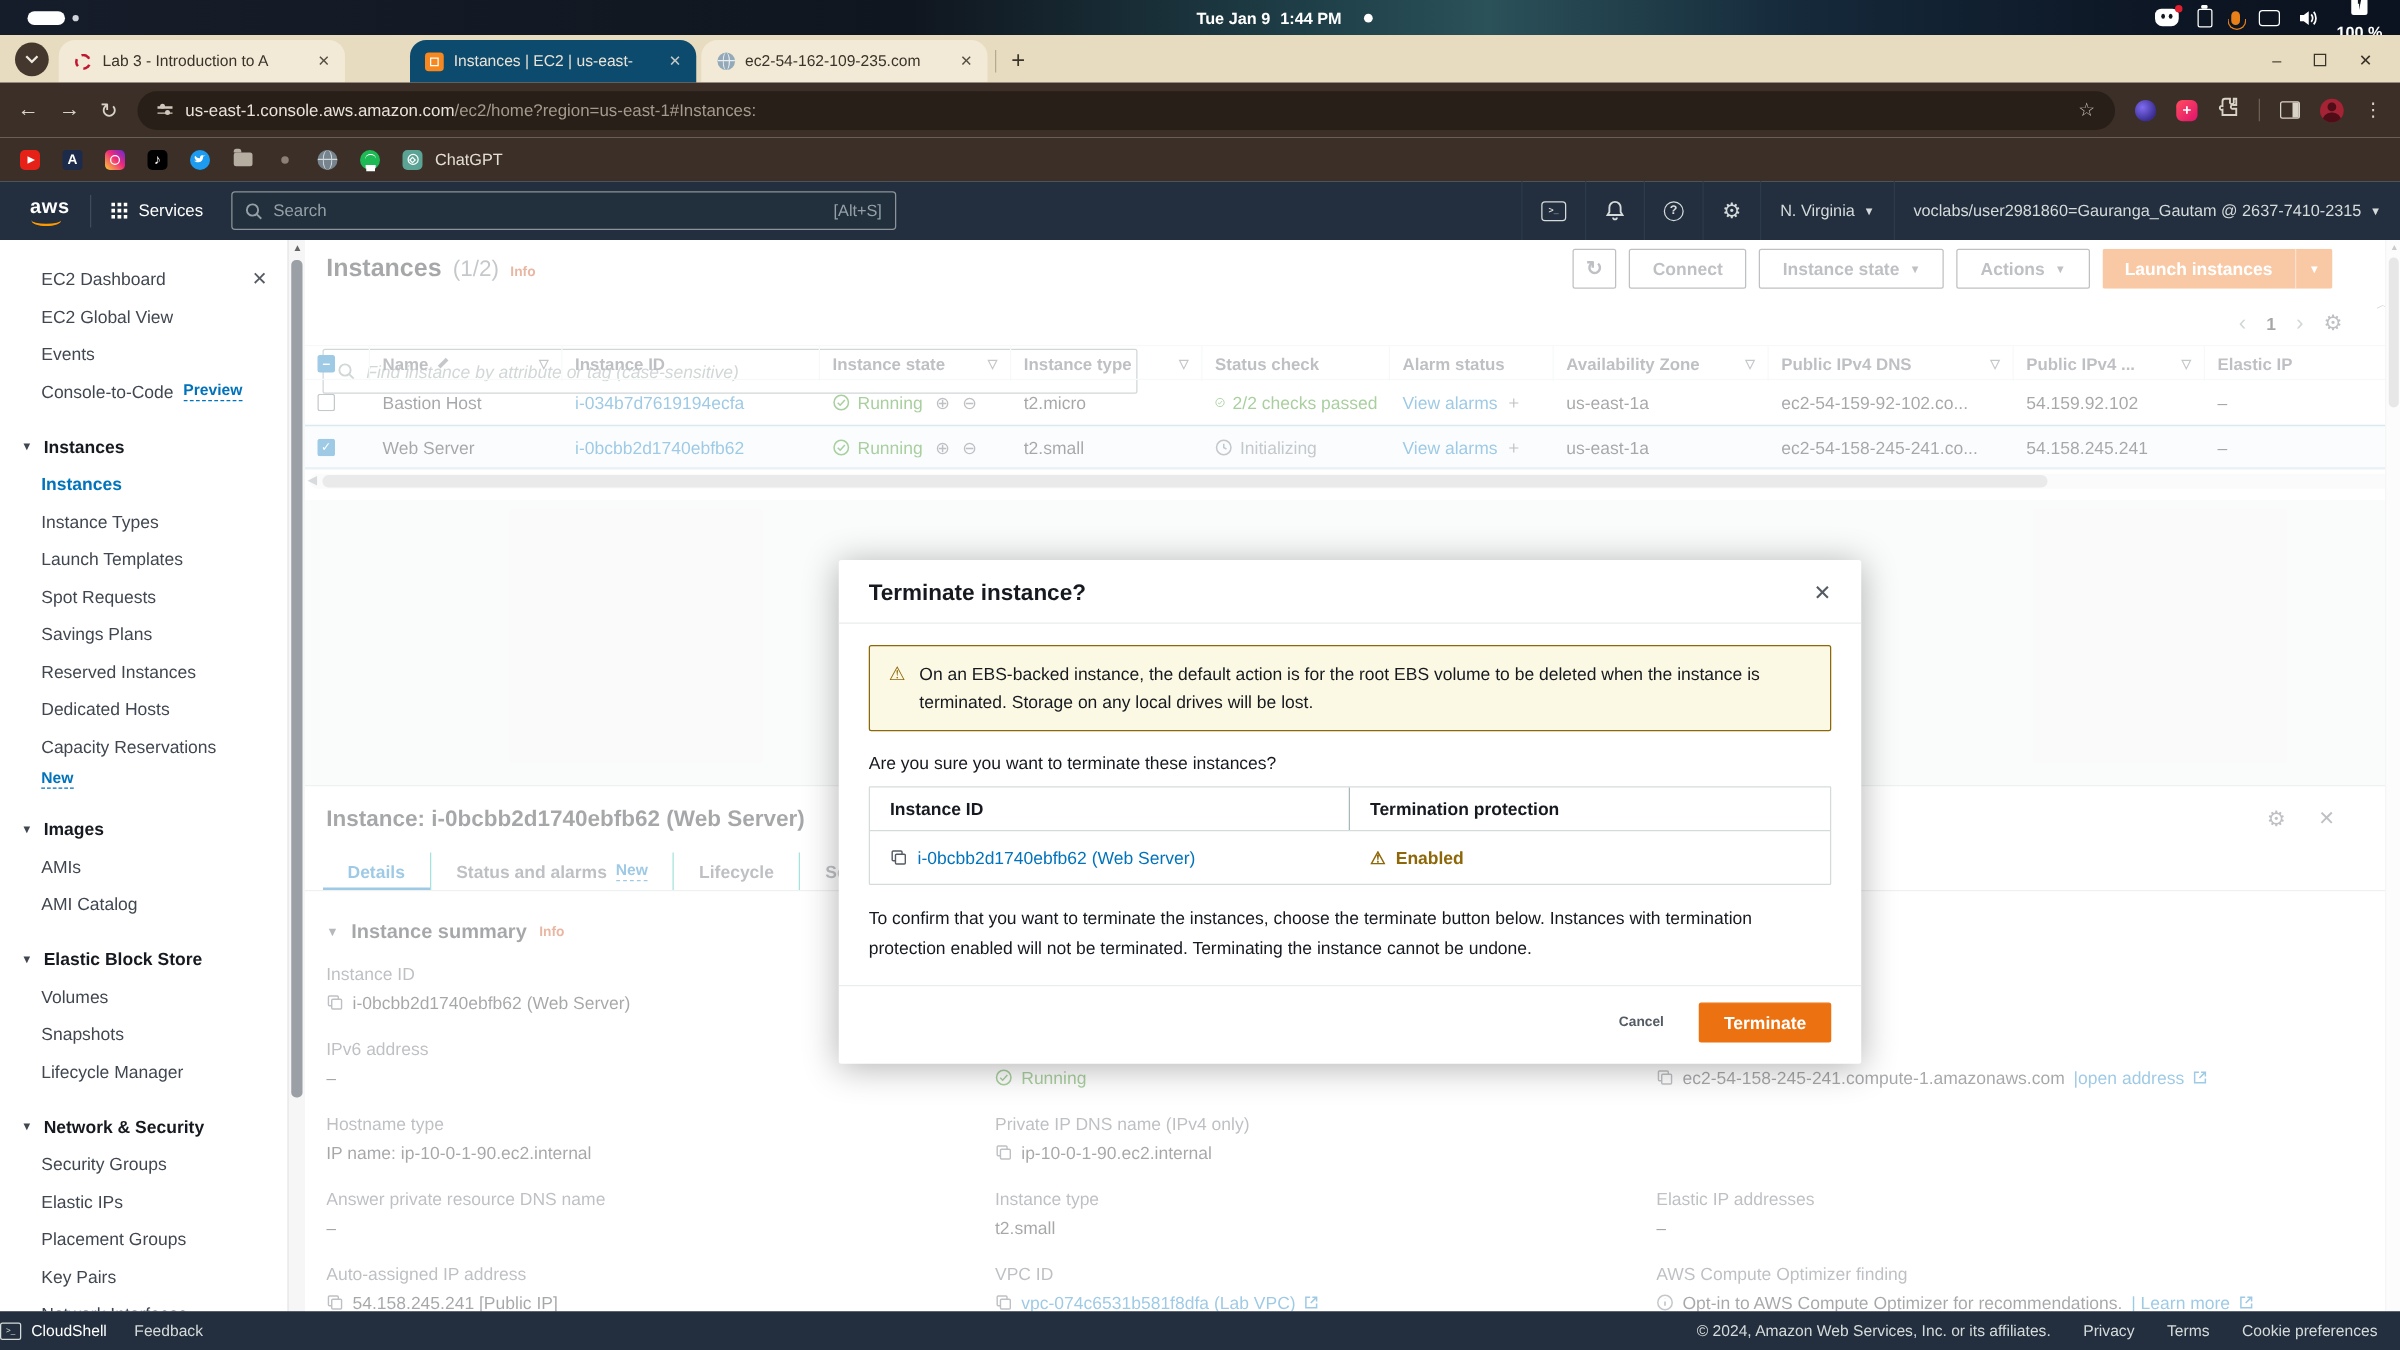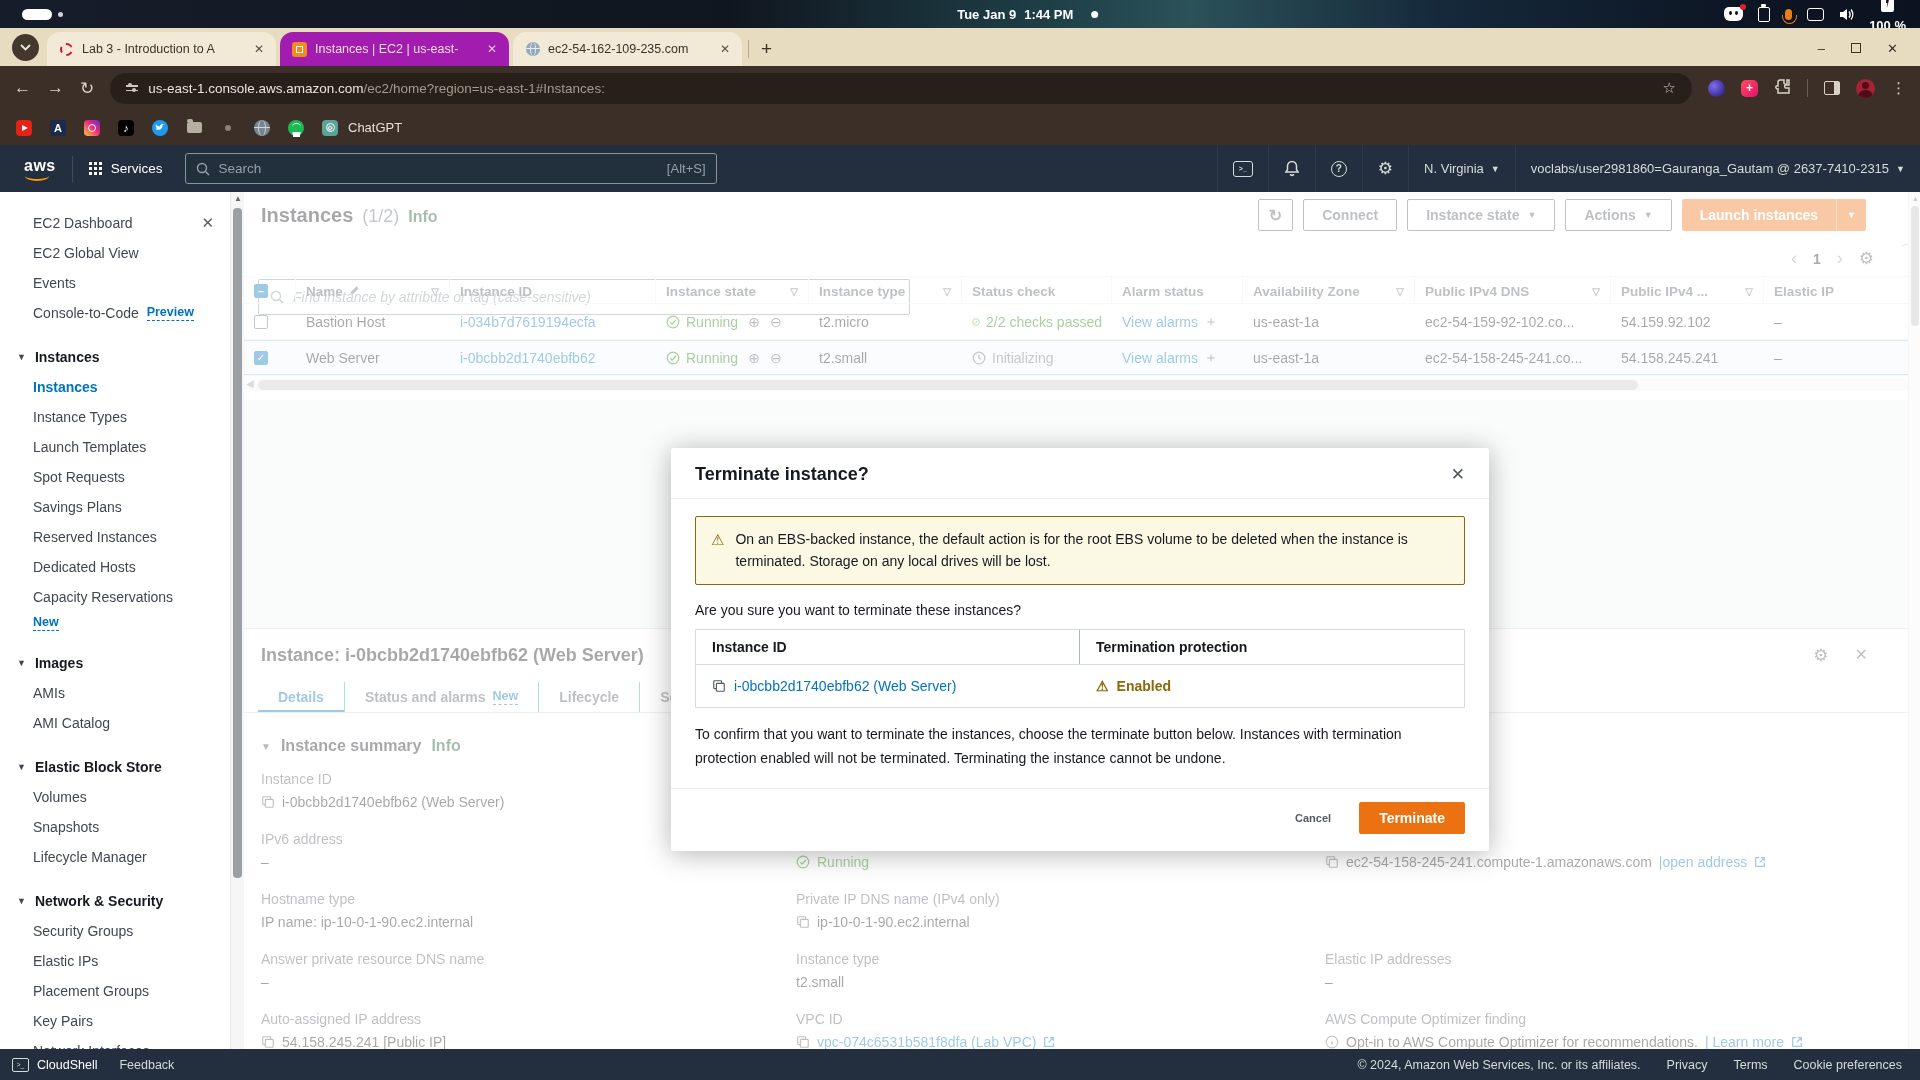--- a/index.html
+++ b/index.html
@@ -29,21 +29,21 @@
   .screen-ic { width:17px; height:13px; border:1.7px solid #fff; border-radius:3px; }
   .battery { display:flex; align-items:center; gap:6px; font-weight:bold;flex-direction:column; }
   .batt-shape { width:13px; height:17px; background:#fff; border-radius:2px; position:relative; }
   .batt-shape::before { content:""; position:absolute; top:-3px; left:4px; width:5px; height:3px; background:#fff; }
   .batt-shape::after { content:""; position:absolute; left:5px; top:4px; width:3px; height:9px; background:#10161f; clip-path:polygon(0 0,100% 0,40% 100%,40% 45%,0 45%); }
 
   
   .tabstrip { position:absolute; top:28px; left:0; right:0; height:38px; background:#e7dcbf; display:flex; align-items:flex-end; padding:0 10px; }
   .tab-search { width:27px; height:27px; border-radius:50%; background:#44372d; color:#efe9df; display:flex; align-items:center; justify-content:center; margin:0 8px 5px 2px; cursor:pointer; }
   .tab { height:34px; width:229px; border-radius:13px 13px 0 0; display:flex; align-items:center; gap:8px; padding:0 12px; font-size:12.5px; color:#3a332a; background:#f2ead6; margin-right:4px; white-space:nowrap; overflow:hidden; }
-  .tab.active { background:#a21caf; color:#e9e2d6; }
+  .tab.active { background:#0c4a6e; color:#e9e2d6;margin-left:48px; }
   .tab .tab-title { flex:1; overflow:hidden; text-overflow:clip; }
   .tab .tab-close { font-size:12px; opacity:.85; cursor:pointer; }
   .favicon { width:15px; height:15px; flex:none; display:inline-flex; align-items:center; justify-content:center; }
   .fav-dashed { width:13px; height:13px; border:2px dashed #c31432; border-radius:50%; }
   .fav-aws { width:15px; height:15px; background:#f6881f; border-radius:3px; display:flex; align-items:center; justify-content:center; }
   .fav-aws i { width:7px; height:7px; border:1.5px solid #fff; display:block; }
   .fav-globe { width:14px; height:14px; border-radius:50%; background:#93a9b8; position:relative; overflow:hidden; }
   .fav-globe::before { content:""; position:absolute; inset:0; border-left:1px solid #e7eef2; border-right:1px solid #e7eef2; border-radius:50%; left:4px; right:4px; }
   .fav-globe::after { content:""; position:absolute; left:0; right:0; top:6px; border-top:1px solid #e7eef2; }
   .tab-sep { width:1px; height:18px; background:#b6ab90; margin:0 6px 8px 2px; }
@@ -127,21 +127,21 @@
   .side-scroll { position:absolute; left:230px; top:0; width:14px; bottom:0; background:#f6f6f6; border-left:1px solid #e8e8e8; }
   .side-scroll .up { position:absolute; top:2px; left:3px; font-size:8px; color:#666; }
   .side-scroll .thumb { position:absolute; top:16px; left:2px; width:9px; height:670px; background:#9aa0a6; border-radius:4px; }
 
   
   .content { position:absolute; left:244px; right:0; top:0; bottom:0; background:#f2f3f3; overflow:hidden; }
   .card-top { position:absolute; left:0; right:0; top:0; height:208px; background:#fff; }
   .page-head { position:absolute; left:17px; top:12px; display:flex; align-items:baseline; gap:9px; }
   .page-head .h1 { font-size:20px; font-weight:bold; color:#16191f; }
   .page-head .cnt { font-size:18px; color:#687078; }
-  .info-link { font-size:16px; font-weight:bold; color:#14532d; cursor:pointer; }
+  .info-link { font-size:11px; font-weight:bold; color:#c2410c; cursor:pointer; }
   .actions-row { position:absolute; top:7px; right:54px; display:flex; gap:10px; }
   .btn { display:inline-flex; align-items:center; justify-content:center; gap:8px; height:32px; padding:0 18px; border:1px solid #545b64; border-radius:2px; background:#fff; color:#545b64; font-weight:bold; font-size:14px; cursor:pointer; white-space:nowrap; }
   .btn .caret { color:#545b64; }
   .btn-ic { padding:0 10px; font-size:16px; }
   .btn-launch { display:inline-flex; border-radius:2px; overflow:hidden; cursor:pointer; }
   .btn-launch .main-seg { background:#ec7211; color:#fff; font-weight:bold; font-size:14px; height:32px; display:flex; align-items:center; padding:0 18px; }
   .btn-launch .caret-seg { background:#ec7211; color:#fff; width:30px; height:32px; display:flex; align-items:center; justify-content:center; border-left:1px solid rgba(255,255,255,.45); }
   .filterbar { position:absolute; left:14px; top:48px; width:652px; height:36px; background:#fff; border:1px solid #879596; border-radius:2px; display:flex; align-items:center; gap:9px; padding:0 11px;margin-top:39px; }
   .filterbar input { flex:1; border:none; outline:none; font-size:14px; font-style:italic; color:#16191f; font-family:inherit; background:transparent; }
   .filterbar input::placeholder { color:#879596; }
@@ -211,21 +211,21 @@
   .mt-row { display:grid; grid-template-columns:384px 1fr; }
   .mt-row > div { padding:13px 16px; display:flex; align-items:center; gap:8px; }
   .amber { color:#8d6708; font-weight:bold; }
   .confirm { margin:15px 0 0; line-height:1.7; padding-bottom:18px; }
   .modal-ft { border-top:1px solid #eaeded; padding:13px 24px 17px; display:flex; justify-content:flex-end; align-items:center; gap:28px; }
   .cancel-btn { font-weight:bold; color:#545b64; font-size:11px; background:none; border:none; cursor:pointer; font-family:inherit;text-align:center; }
   .terminate-btn { background:#ec7211; border:1px solid #ec7211; color:#fff; font-weight:bold; font-size:14px; padding:7px 19px; border-radius:2px; cursor:pointer; font-family:inherit; }
 
   
   .footer { position:absolute; left:0; right:0; bottom:0; height:31px; background:#232f3e; display:flex; align-items:center; color:#d5dbdb; font-size:12.5px; }
-  .foot-left { display:flex; align-items:center; gap:22px; margin-left:12px; }
+  .foot-left { display:flex; align-items:center; gap:22px; margin-left:0; }
   .cloudshell { display:flex; align-items:center; gap:8px; cursor:pointer; color:#fff; }
   .cs-ic { width:17px; height:14px; border:1.4px solid #d5dbdb; border-radius:2px; font-size:6.5px; display:flex; align-items:center; justify-content:center; color:#d5dbdb; }
   .foot-right { margin-left:auto; display:flex; align-items:center; gap:26px; margin-right:18px; }
   .foot-link { cursor:pointer; }
 </style>
 </head>
 <body>
 
 <div class="screen">
 

